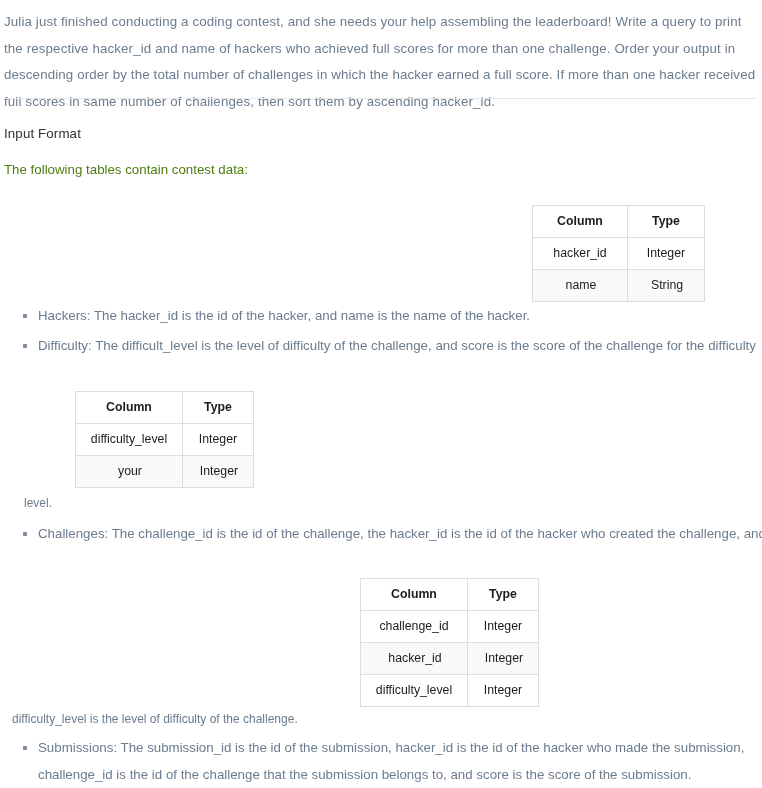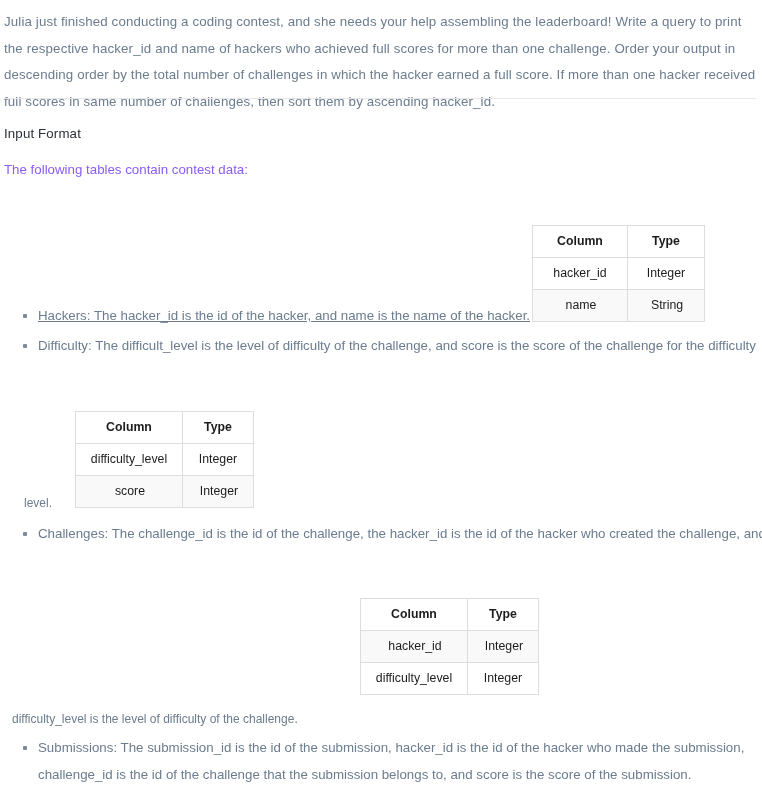--- a/index.html
+++ b/index.html
@@ -54,21 +54,21 @@
     color: #2b3137;
     letter-spacing: 0.01em;
   }
 
   .lead-line {
     position: absolute;
     left: 4px;
     top: 147px;
     font-size: 13.3px;
     line-height: 20px;
-    color: #8b5cf6;
+    color: #4d7c0f;
   }
 
   
   .bullet-item {
     position: absolute;
     font-size: 13.3px;
     line-height: 26.5px;
     color: #6b7c8e;
     padding-left: 20px;
   }
@@ -82,35 +82,34 @@
     background: #7c8b9b;
     border-radius: 1px;
   }
   .cont-line {
     position: absolute;
     font-size: 12px;
     line-height: 26.5px;
     color: #6b7c8e;
   }
 
-  #bullet-hackers   { left: 18px; top: 303px;  width: 720px; text-decoration: underline; }
+  #bullet-hackers   { left: 18px; top: 303px;  width: 720px; }
   #bullet-difficulty{ left: 18px; top: 333px;  width: 740px; }
   #cont-difficulty  { left: 24px; top: 490px; }
   #bullet-challenges{ left: 18px; top: 521px;  width: 740px; }
   #cont-challenges  { left: 12px; top: 706px; }
   #bullet-submissions{ left: 18px; top: 735px; width: 740px; }
 
   
   .schema-table {
     position: absolute;
     border-collapse: collapse;
     border: 1px solid #dddddd;
     background: #ffffff;
     font-family: "Liberation Sans", sans-serif;
-    margin-top: 20px;
   }
   .schema-table th,
   .schema-table td {
     border: 1px solid #dddddd;
     text-align: center;
     font-size: 12.3px;
     padding: 8px 12px;
     white-space: nowrap;
     line-height: 15px;
   }
@@ -189,38 +188,42 @@
         <th>Column</th>
         <th>Type</th>
       </tr>
     </thead>
     <tbody>
       <tr>
         <td>difficulty_level</td>
         <td>Integer</td>
       </tr>
       <tr class="striped">
-        <td>score</td>
+        <td>your</td>
         <td>Integer</td>
       </tr>
     </tbody>
   </table>
 
   <div class="cont-line" id="cont-difficulty">level.</div>
 
   <div class="bullet-item" id="bullet-challenges">Challenges: The challenge_id is the id of the challenge, the hacker_id is the id of the hacker who created the challenge, and</div>
 
   <table class="schema-table" id="table-challenges">
     <thead>
       <tr>
         <th>Column</th>
         <th>Type</th>
       </tr>
     </thead>
     <tbody>
+      <tr>
+        <td>challenge_id</td>
+        <td>Integer</td>
+      </tr>
       <tr class="striped">
         <td>hacker_id</td>
         <td>Integer</td>
       </tr>
       <tr>
         <td>difficulty_level</td>
         <td>Integer</td>
       </tr>
     </tbody>
   </table>

